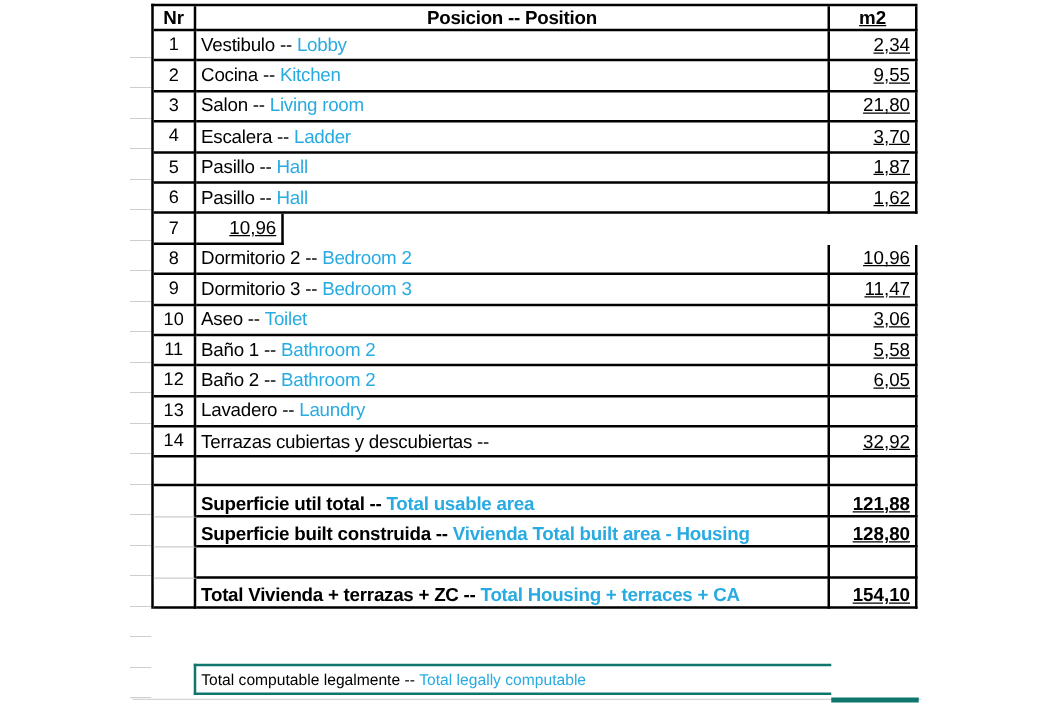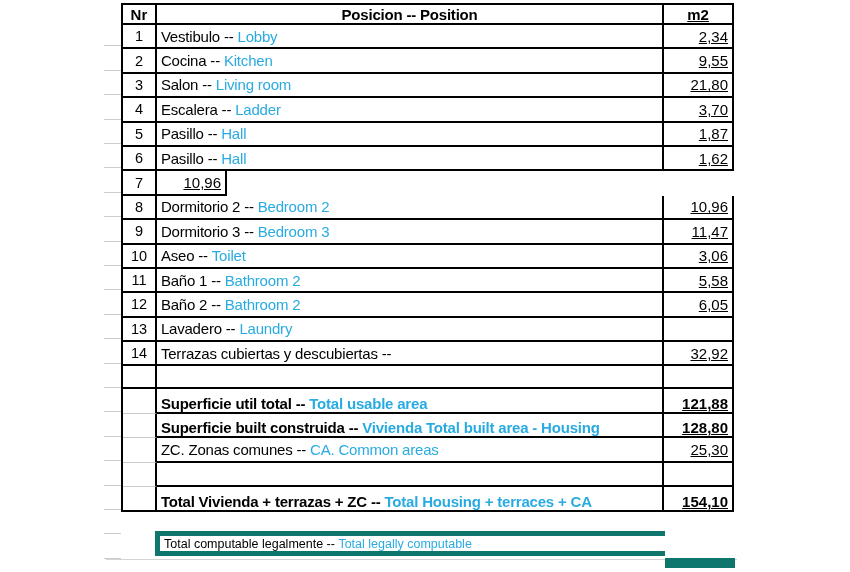--- a/index.html
+++ b/index.html
@@ -49,21 +49,21 @@
 
   .en { color:#29abe2; }
   .bold { font-weight:bold;align-items:flex-end; }
 
   
   .foot {
     position:absolute; left:155px; top:531px; width:580px; height:25px;
     display:flex; box-sizing:border-box;
   }
   .fcell {
-    box-sizing:border-box; border:5px solid #0f766e; display:flex; align-items:center;
+    box-sizing:border-box; border:2px solid #0f766e; display:flex; align-items:center;
     overflow:hidden; white-space:nowrap; font-size:12.5px;
   }
   .fpos { width:510px; padding-left:4px; border-right:none; }
   .fm2  { width:70px; justify-content:flex-end; padding-right:4px;margin-top:27px; }
 </style>
 </head>
 <body>
 
 <div class="canvas">
 
@@ -189,27 +189,20 @@
     </div>
     <div class="row sum">
       <div class="cell nr nr-cont"></div>
       <div class="cell pos bold">
         <span>Superficie built construida --</span>&nbsp;<span class="en">Vivienda Total built area - Housing</span>
       </div>
       <div class="cell m2 bold">128,80</div>
     </div>
     <div class="row sum">
       <div class="cell nr nr-cont"></div>
-      <div class="cell pos">
-        <span>ZC. Zonas comunes  --</span>&nbsp;<span class="en">CA. Common areas</span>
-      </div>
-      <div class="cell m2">25,30</div>
-    </div>
-    <div class="row sum">
-      <div class="cell nr nr-cont"></div>
       <div class="cell pos"></div>
       <div class="cell m2"></div>
     </div>
     <div class="row sum">
       <div class="cell nr nr-cont last"></div>
       <div class="cell pos bold">
         <span>Total Vivienda + terrazas + ZC  --</span>&nbsp;<span class="en">Total Housing + terraces + CA</span>
       </div>
       <div class="cell m2 bold">154,10</div>
     </div>

